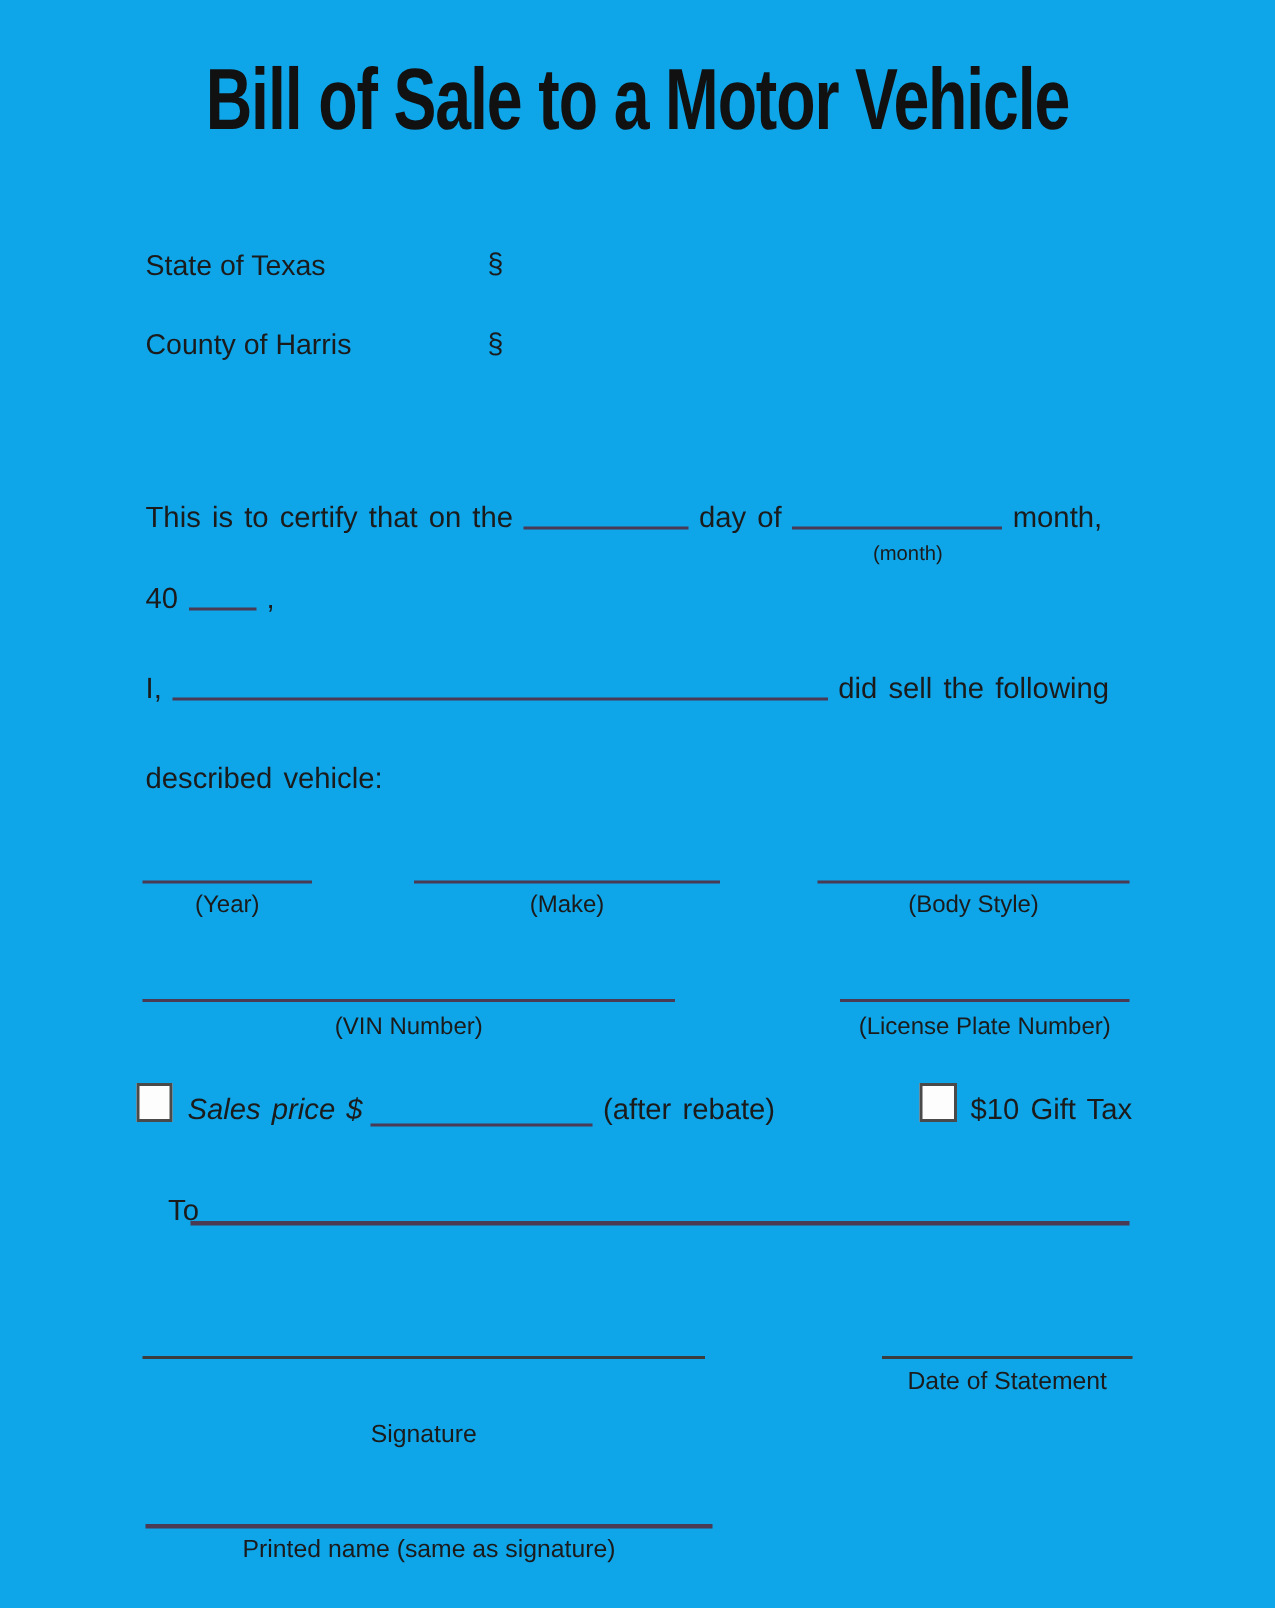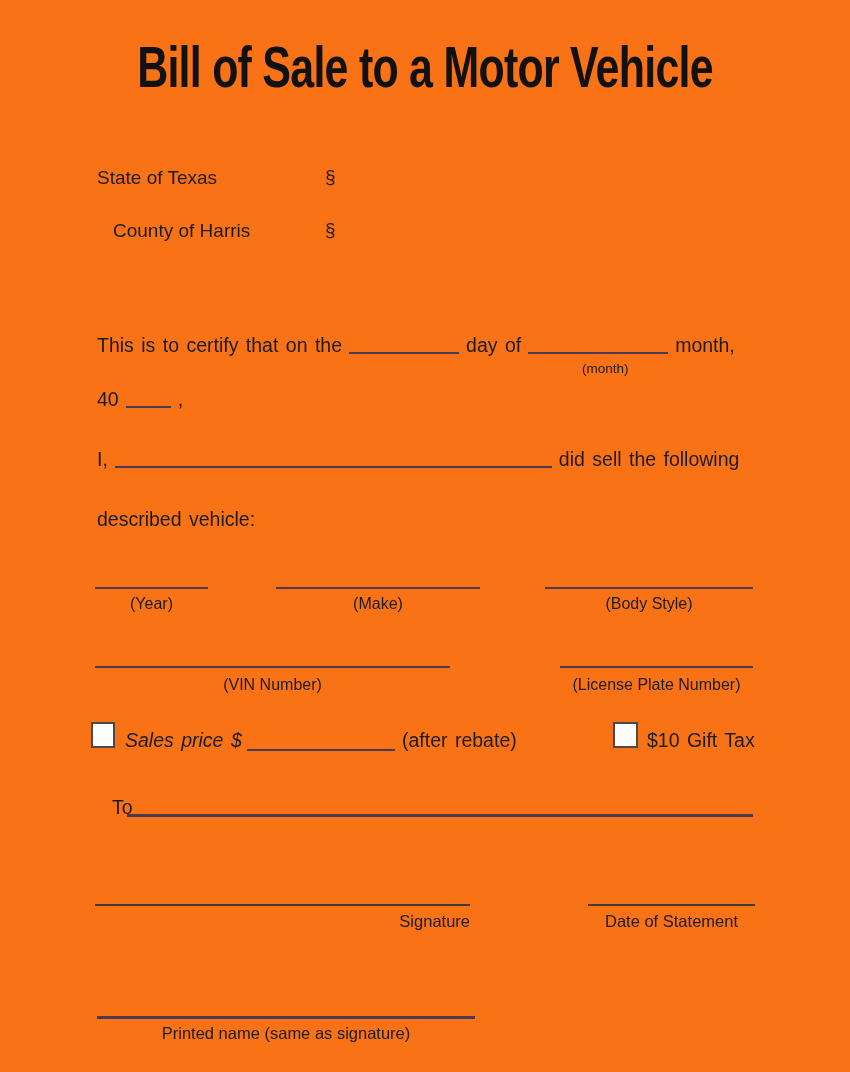--- a/index.html
+++ b/index.html
@@ -3,21 +3,21 @@
 <meta charset="utf-8">
 <style>
   * { margin:0; padding:0; box-sizing:border-box; }
   html,body { background:#fdfdfd; }
   body {
     font-family:"Liberation Sans","DejaVu Sans",sans-serif;
     color:#1b1b1b;
   }
   .page {
     position:relative; width:850px; height:1072px;
-    background:#f97316; overflow:hidden;
+    background:#0ea5e9; overflow:hidden;
   }
   .title {
     position:absolute; top:40px; left:0; width:100%;
     text-align:center; font-weight:bold; font-size:58px; line-height:54px;
     letter-spacing:-1px; transform:scaleX(0.74); transform-origin:50% 0;
     color:#111; white-space:nowrap;
   }
   .abs { position:absolute; }
   .body-text { font-size:19.5px; word-spacing:2px; white-space:nowrap; color:#1b1b1b; }
   .jur-text { font-size:19px; white-space:nowrap; color:#1b1b1b; }
@@ -49,21 +49,21 @@
 </head>
 <body>
 
 <div class="page">
 
   <h1 class="title">Bill of Sale to a Motor Vehicle</h1>
 
   <div class="abs jur-text" style="left:97px; top:167px;">State of Texas</div>
   <div class="abs jur-text" style="left:325px; top:166px;">§</div>
 
-  <div class="abs jur-text" style="left:97px; top:220px;margin-left:16px;">County of Harris</div>
+  <div class="abs jur-text" style="left:97px; top:220px;">County of Harris</div>
   <div class="abs jur-text" style="left:325px; top:219px;">§</div>
 
   <div class="row" style="left:97px; top:334px;">
     <span>This is to certify that on the</span>
     <span class="blank" style="width:110px;"></span>
     <span>day of</span>
     <span class="blank" style="width:140px;"></span>
     <span>month,</span>
   </div>
   <div class="small-caption" style="left:582px; top:361px;">(month)</div>
@@ -102,21 +102,21 @@
   <div class="vline" style="left:247px; top:749px; width:148px;"></div>
   <div class="abs body-text" style="left:402px; top:729px;">(after rebate)</div>
 
   <div class="checkbox" style="left:613px; top:722px; width:25px;"></div>
   <div class="abs body-text" style="left:647px; top:729px;">$10 Gift Tax</div>
 
   <div class="abs body-text" style="left:112px; top:796px;">To</div>
   <div class="vline thick" style="left:127px; top:814px; width:626px;"></div>
 
   <div class="vline gray" style="left:95px; top:904px; width:375px;"></div>
-  <div class="caption" style="left:95px; top:912px; width:375px; font-size:16.5px;text-align:right;">Signature</div>
+  <div class="caption" style="left:95px; top:947px; width:375px; font-size:16.5px;">Signature</div>
 
   <div class="vline gray" style="left:588px; top:904px; width:167px;"></div>
   <div class="caption" style="left:588px; top:912px; width:167px; font-size:16.5px;">Date of Statement</div>
 
   <div class="vline thick" style="left:97px; top:1016px; width:378px;"></div>
   <div class="caption" style="left:97px; top:1024px; width:378px; font-size:16.5px;">Printed name (same as signature)</div>
 
 </div>
 
 </body></html>

